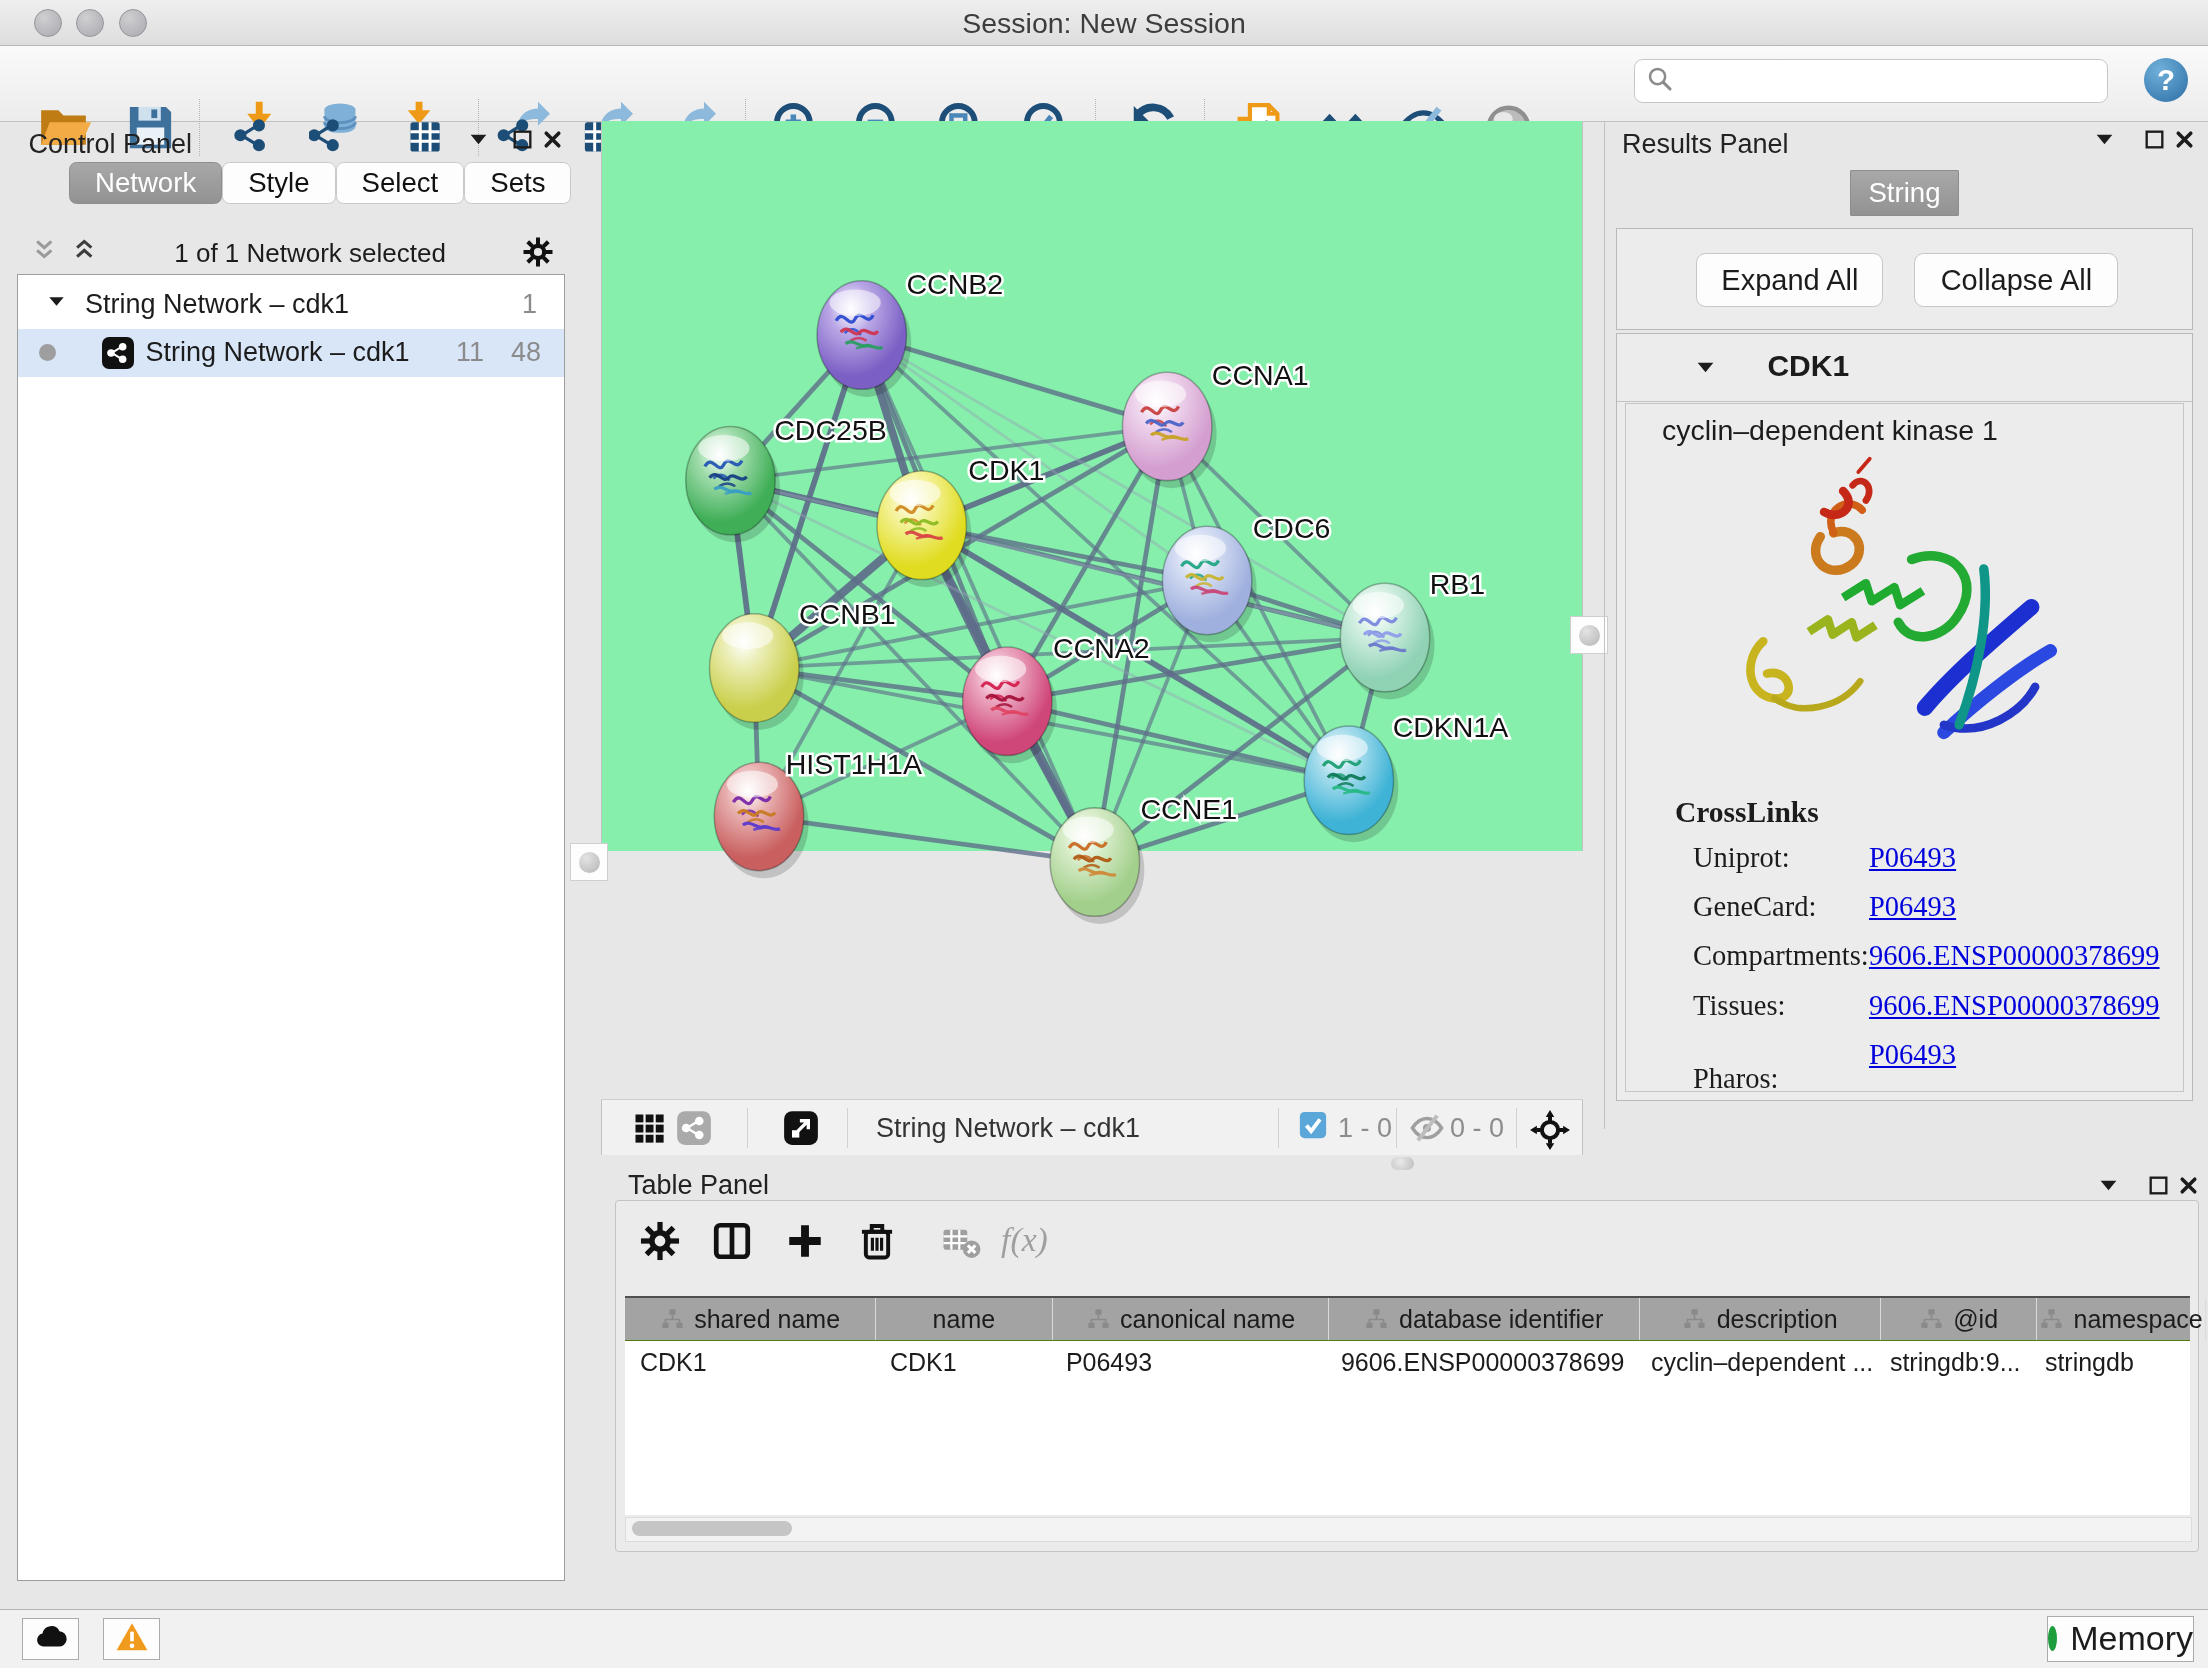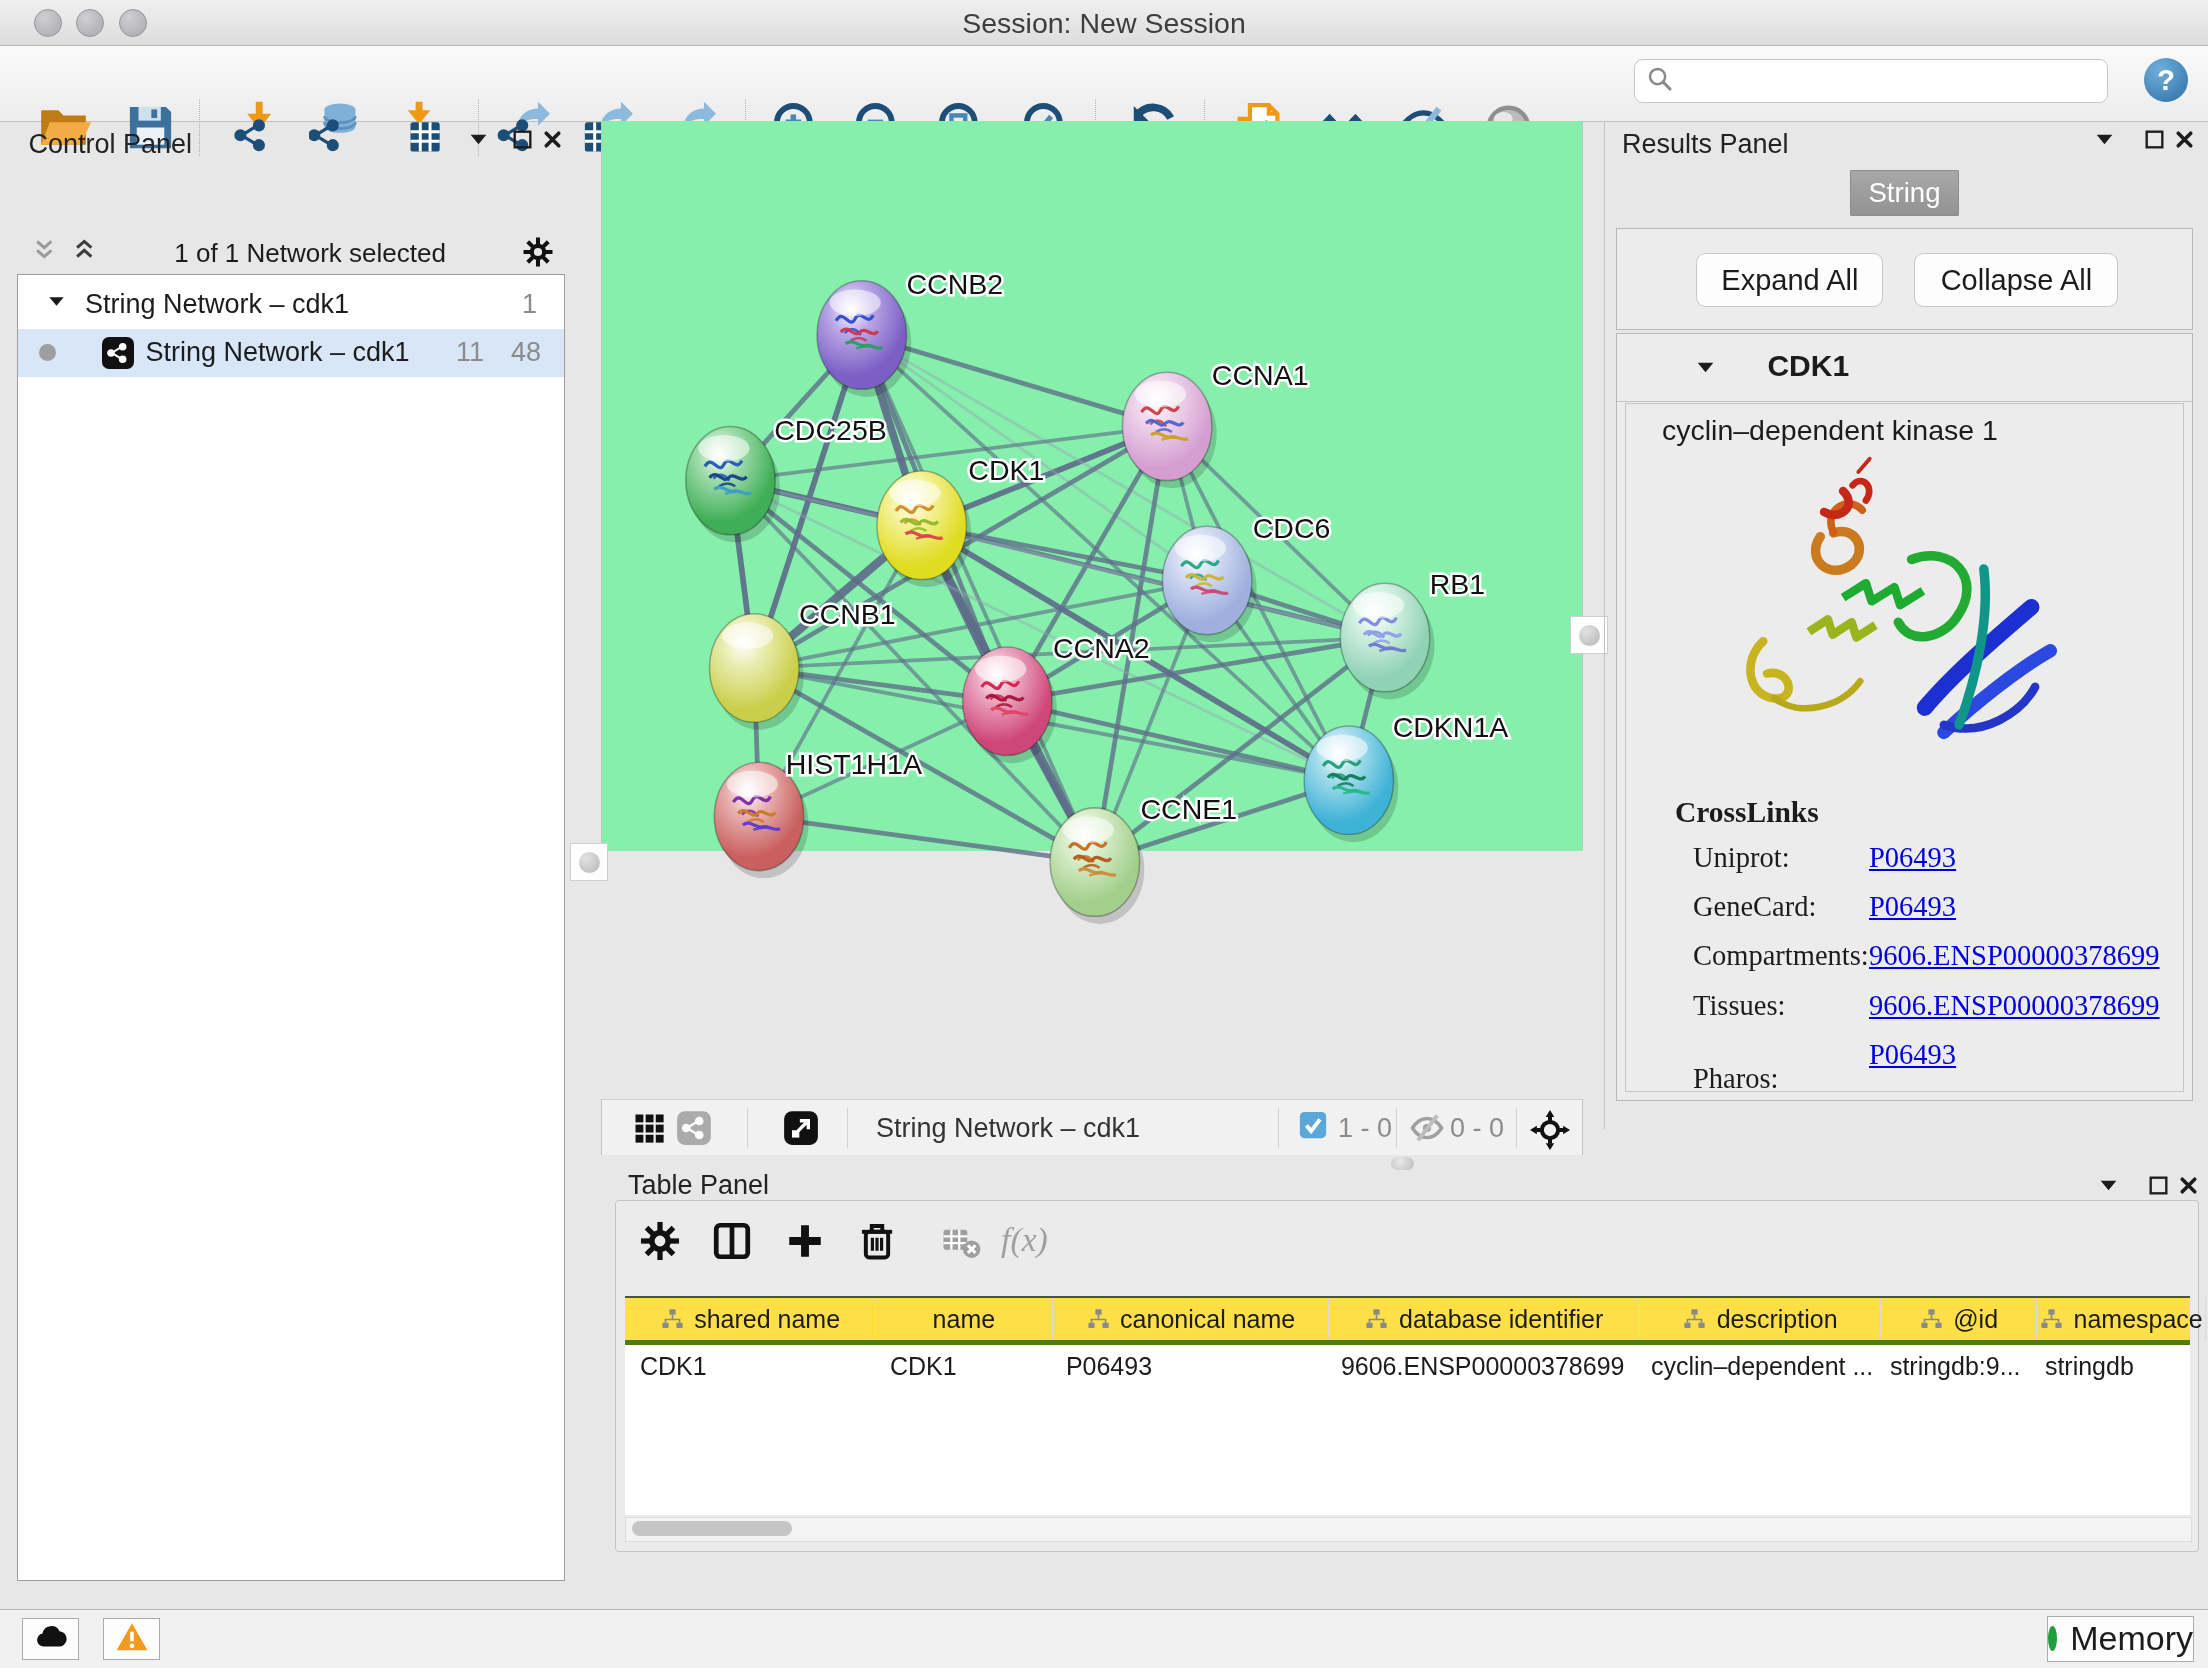--- a/index.html
+++ b/index.html
@@ -63,21 +63,21 @@
   #rsechead{position:absolute;left:0;top:0;width:100%;height:67px;border-bottom:1px solid #c4c4c4;}
   #rinner{position:absolute;left:7.6px;top:69px;width:557px;height:687px;background:#ececec;border:1px solid #c6c6c6;overflow:hidden;}
   .xl{font-family:"Liberation Serif",serif;font-size:28.5px;}
   .xlval{position:absolute;color:#0000dd;text-decoration:underline;font-family:"Liberation Serif",serif;font-size:28.5px;}
   
   #tpanel{left:601px;top:1162px;width:1607px;height:447px;}
   #tbox{position:absolute;left:14.3px;top:38px;width:1582px;height:350px;background:#ebebeb;
         border:1px solid #c3c3c3;border-radius:3.8px;}
   .tti{position:absolute;top:13.3px;width:53px;height:53px;display:flex;align-items:center;justify-content:center;}
   #ttable{position:absolute;left:8.6px;top:95px;width:1565px;height:217px;background:#fff;border-top:2.9px solid #4f4f4f;}
-  #thead{display:flex;height:42px;background:#fde047;border-bottom:5px solid #4d7c0f;}
+  #thead{display:flex;height:42px;background:#a3a3a3;border-bottom:1px solid #4d7c0f;}
   .th{display:flex;align-items:center;justify-content:center;gap:9.5px;font-size:25px;
       border-right:1px solid #dadada;overflow:hidden;white-space:nowrap;}
   #trow{display:flex;height:42px;}
   .td{font-size:25px;padding-left:15px;display:flex;align-items:center;overflow:hidden;white-space:nowrap;}
   #hscroll{position:absolute;left:8.6px;top:316px;width:1565px;height:23px;background:#f3f3f3;border:1px solid #dcdcdc;}
   #hthumb{position:absolute;left:5.7px;top:2.9px;width:160px;height:15px;border-radius:7.6px;background:#c5c5c5;}
   #btabs{position:absolute;left:509px;top:403px;display:flex;}
   
   #statusbar{left:0;top:1609px;width:2208px;height:59px;background:#f1f1f1;border-top:1.9px solid #b5b5b5;}
   .sbtn{position:absolute;top:7.6px;height:40px;background:#fdfdfd;border:1.9px solid #ababab;
@@ -286,20 +286,26 @@
     <span class="pctl" style="left:506px;top:2.9px">
         <svg viewBox="0 0 32 32" width="25" height="25">
           <rect x="6" y="6" width="20" height="20" fill="none" stroke="#1c1c1c" stroke-width="3"></rect>
         </svg>
       </span>
     <span class="pctl" style="left:536px;top:2.9px">
         <svg viewBox="0 0 32 32" width="25" height="25">
           <path d="M8 8l16 16M24 8L8 24" stroke="#1c1c1c" stroke-width="4.6" stroke-linecap="round"></path>
         </svg>
       </span>
+    <div id="cp-tabs">
+        <div class="tab active">Network</div>
+        <div class="tab">Style</div>
+        <div class="tab">Select</div>
+        <div class="tab">Sets</div>
+      </div>
     <div id="cp-inforow">
       <span style="margin-left:13.3px"><svg viewBox="0 0 32 32" width="28.5" height="28.5">
             <path d="M8 5l8 7 8-7M8 15l8 7 8-7" stroke="#9a9a9a" stroke-width="3.4" fill="none"></path>
           </svg></span>
       <span style="margin-left:11.4px"><svg viewBox="0 0 32 32" width="28.5" height="28.5">
             <path d="M8 12l8-7 8 7M8 22l8-7 8 7" stroke="#3c3c3c" stroke-width="3.4" fill="none"></path>
           </svg></span>
       <span style="flex:1;text-align:center;font-size:26px">1 of 1 Network selected</span>
       <span style="margin-right:9.5px"><svg viewBox="0 0 32 32" width="32" height="32">
             <circle cx="16" cy="16" r="6.2" fill="none" stroke="#111" stroke-width="4.2"></circle>

